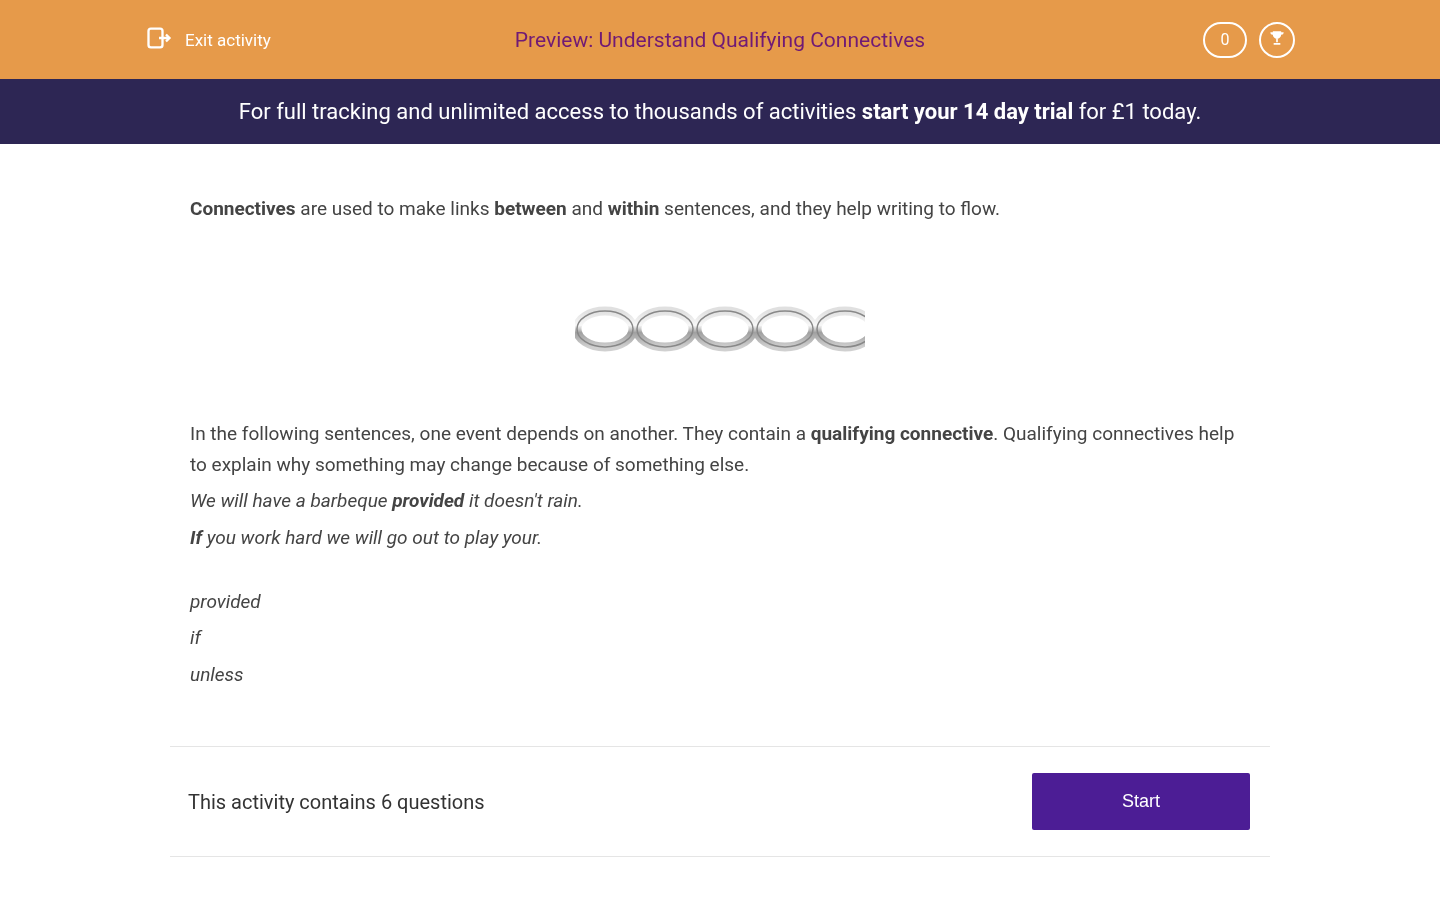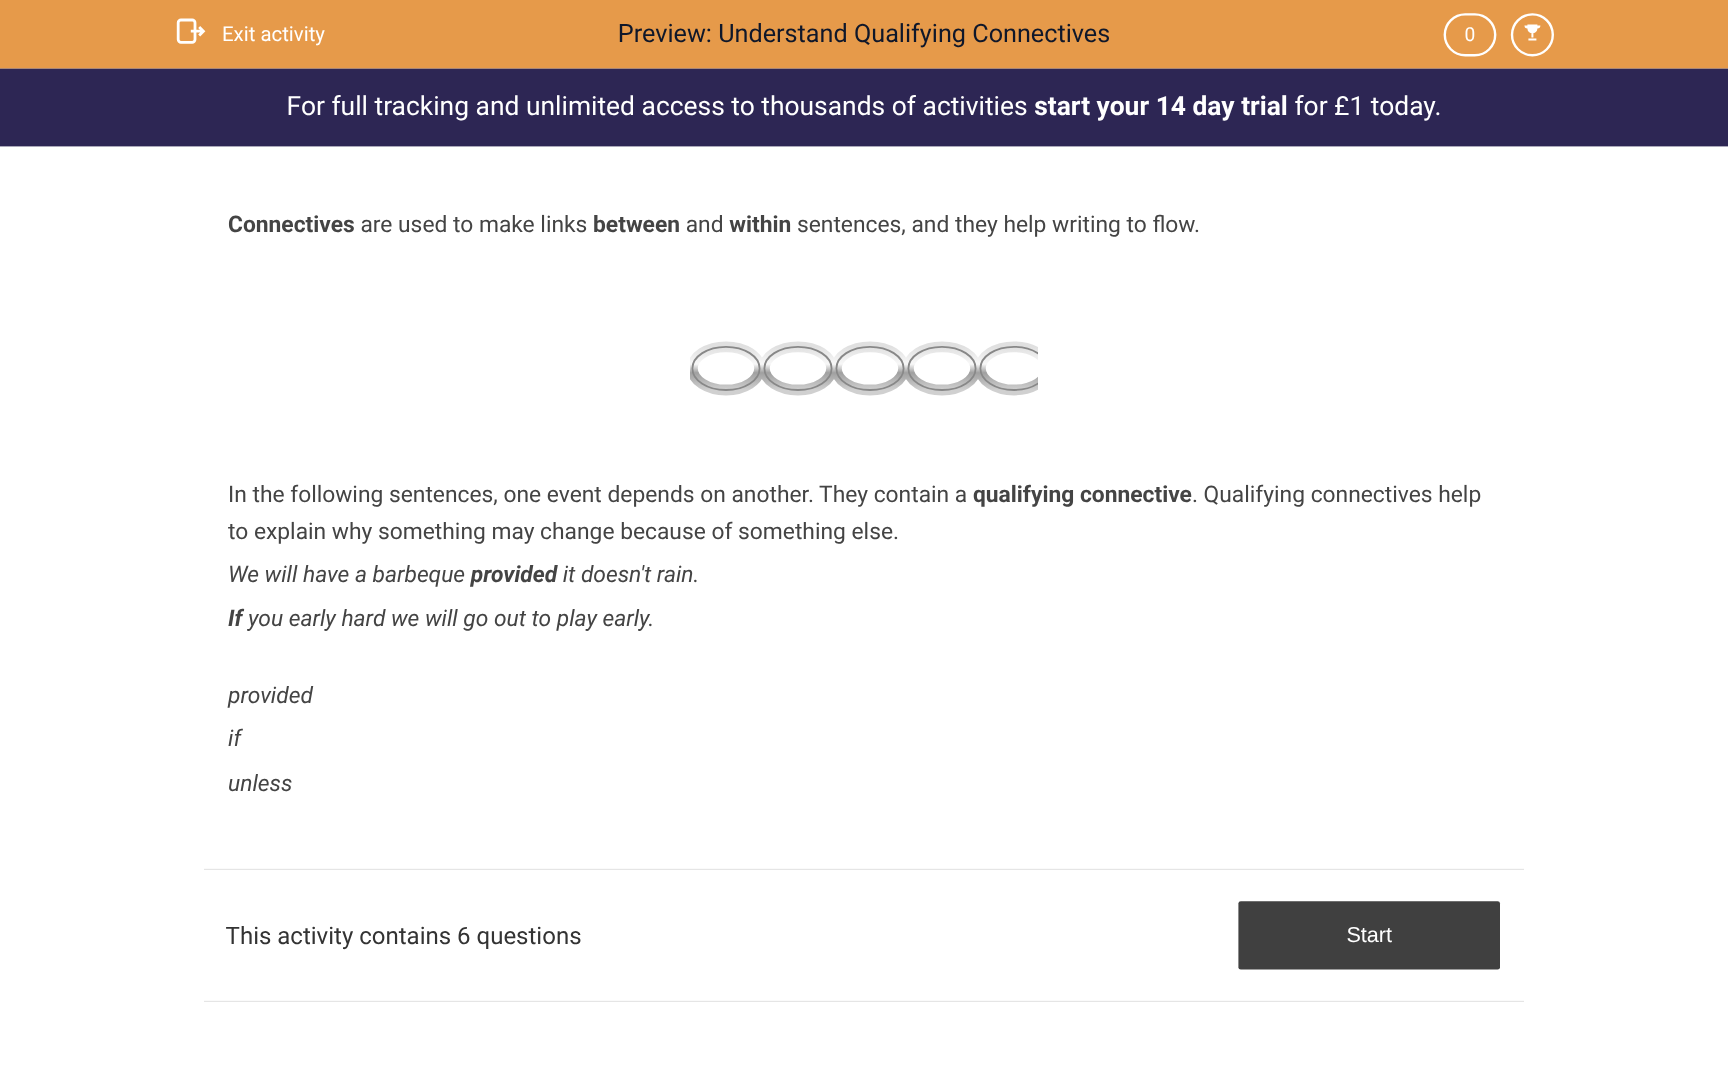--- a/index.html
+++ b/index.html
@@ -7,21 +7,21 @@
       padding: 0;
       box-sizing: border-box;
     }
     body {
       font-family: -apple-system, BlinkMacSystemFont, "Segoe UI", Roboto, Helvetica, Arial, sans-serif;
       background: #ffffff;
       color: #333;
     }
     .header {
       background: #e69a4a;
-      height: 57px;
+      height: 79px;
       display: flex;
       align-items: center;
       padding: 0 145px;
       position: relative;
     }
     .exit-link {
       display: flex;
       align-items: center;
       color: #ffffff;
       font-size: 17px;
@@ -32,21 +32,21 @@
       width: 28px;
       height: 28px;
       stroke: #ffffff;
       stroke-width: 2;
       fill: none;
     }
     .page-title {
       position: absolute;
       left: 50%;
       transform: translateX(-50%);
-      color: #0f172a;
+      color: #701a75;
       font-size: 21px;
       font-weight: 400;
     }
     .header-right {
       margin-left: auto;
       display: flex;
       align-items: center;
       gap: 12px;
     }
     .score-pill {
@@ -127,21 +127,21 @@
       display: flex;
       align-items: center;
       justify-content: space-between;
       padding: 26px 20px 26px 18px;
     }
     .footer-text {
       font-size: 20px;
       color: #333;
     }
     .start-button {
-      background: #404040;
+      background: #4c1d95;
       color: #ffffff;
       border: none;
       padding: 18px 90px;
       font-size: 18px;
       font-weight: 500;
       cursor: pointer;
       border-radius: 2px;
     }
   </style>
 </head>
@@ -208,21 +208,21 @@
     </svg>
   </div>
 
   <p>
     <span>In the following sentences, one event depends on another. They contain a </span><strong>qualifying connective</strong><span>. Qualifying connectives help to explain why something may change because of something else.</span>
   </p>
   <p>
     <em><span>We will have a barbeque </span><strong>provided</strong><span> it doesn't rain.</span></em>
   </p>
   <p>
-    <em><strong>If</strong><span> you early hard we will go out to play early.</span></em>
+    <em><strong>If</strong><span> you work hard we will go out to play your.</span></em>
   </p>
 
   <div class="section-gap"></div>
 
   <p><em>provided</em></p>
   <p><em>if</em></p>
   <p><em>unless</em></p>
 </div>
 
 <div class="footer-bar">

